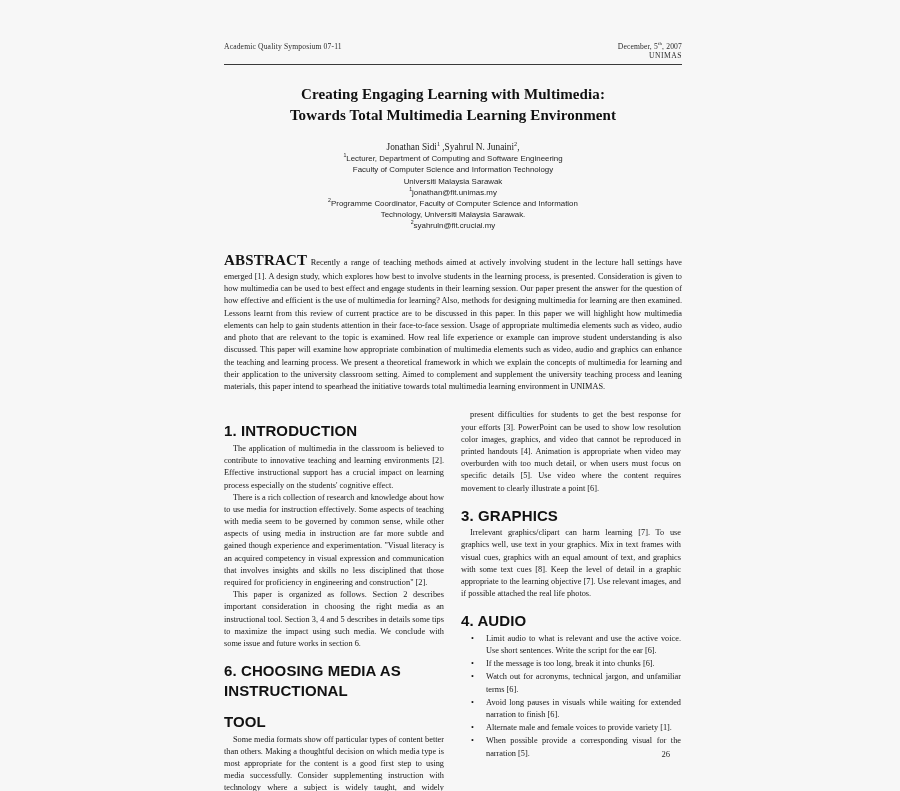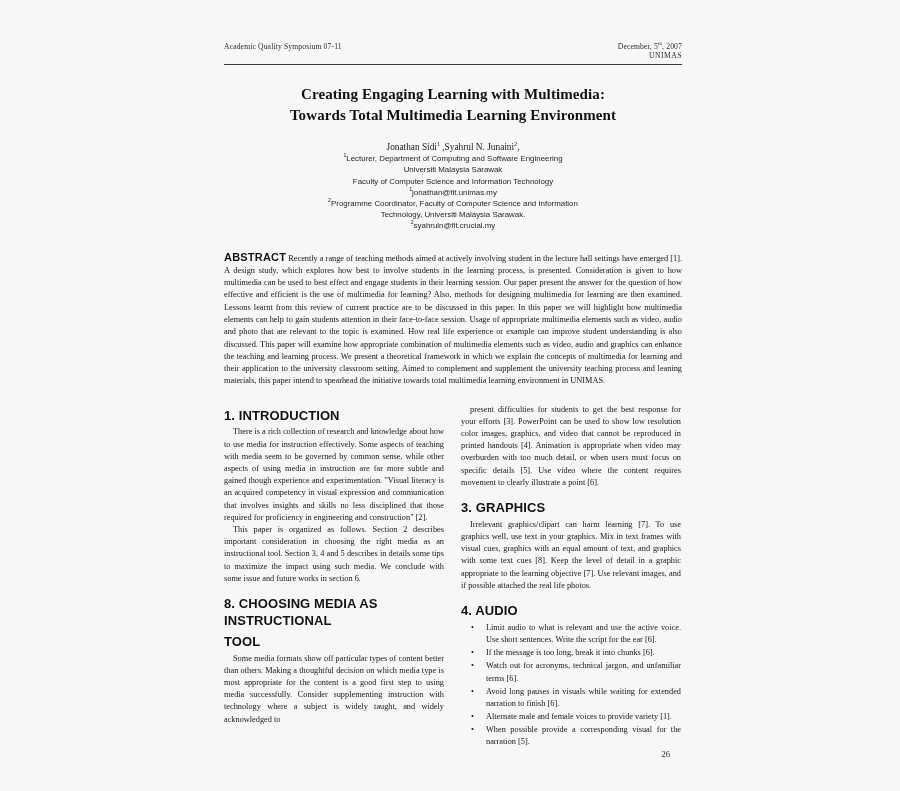--- a/index.html
+++ b/index.html
@@ -100,42 +100,42 @@
   
   .abstract {
     margin-top: 17px;
     text-align: justify;
     font-size: 8.3px;
     line-height: 1.48;
     color: #141414;
     hyphens: auto;
   }
   .abstract .abstract-label {
-    font-family: Liberation Sans, sans-serif;
+    font-family: Liberation Serif, serif;
     font-weight: bold;
-    font-size: 11px;
+    font-size: 15px;
     letter-spacing: 0.2px;
   }
 
   
   .columns {
     margin-top: 16px;
     display: flex;
     gap: 17px;
   }
   .col {
     width: 220px;
   }
   .sec-head {
     font-family: "Liberation Sans", sans-serif;
     font-weight: bold;
-    font-size: 13px;
+    font-size: 15px;
     line-height: 1.3;
     color: #111;
-    margin: 4px 0 2px 0;
+    margin: 12px 0 2px 0;
     letter-spacing: 0.1px;
   }
   .sec-head.spaced {
     margin-top: 11px;
   }
   p.body {
     margin: 0;
     text-align: justify;
     font-size: 8.3px;
     line-height: 1.47;
@@ -196,37 +196,38 @@
     <hr class="rule">
 
     <div class="title-block">
       <div class="title-line">Creating Engaging Learning with Multimedia:</div>
       <div class="title-line">Towards Total Multimedia Learning Environment</div>
     </div>
 
     <div class="authors-block">
       <div class="author-names"><span>Jonathan Sidi</span><sup>1</sup><span> ,</span><span>Syahrul N. Junaini</span><sup>2</sup><span>,</span></div>
       <div class="affil"><sup>1</sup><span>Lecturer, Department of Computing and Software Engineering</span></div>
+      <div class="affil">Faculty of Computer Science and Information Technology</div>
       <div class="affil">Universiti Malaysia Sarawak</div>
-      <div class="affil">Faculty of Computer Science and Information Technology</div>
       <div class="affil"><sup>1</sup><span>jonathan@fit.unimas.my</span></div>
       <div class="affil"><sup>2</sup><span>Programme Coordinator, Faculty of Computer Science and Information</span></div>
       <div class="affil">Technology, Universiti Malaysia Sarawak.</div>
       <div class="affil"><sup>2</sup><span>syahruln@fit.crucial.my</span></div>
     </div>
 
     <div class="abstract"><span class="abstract-label">ABSTRACT</span> <span>Recently a range of teaching methods aimed at actively involving student in the lecture hall settings have emerged [1]. A design study, which explores how best to involve students in the learning process, is presented. Consideration is given to how multimedia can be used to best effect and engage students in their learning session. Our paper present the answer for the question of how effective and efficient is the use of multimedia for learning? Also, methods for designing multimedia for learning are then examined. Lessons learnt from this review of current practice are to be discussed in this paper. In this paper we will highlight how multimedia elements can help to gain students attention in their face-to-face session. Usage of appropriate multimedia elements such as video, audio and photo that are relevant to the topic is examined. How real life experience or example can improve student understanding is also discussed. This paper will examine how appropriate combination of multimedia elements such as video, audio and graphics can enhance the teaching and learning process. We present a theoretical framework in which we explain the concepts of multimedia for learning and their application to the university classroom setting. Aimed to complement and supplement the university teaching process and leaning materials, this paper intend to spearhead the initiative towards total multimedia learning environment in UNIMAS.</span></div>
 
     <div class="columns">
 
       <div class="col">
         <div class="sec-head">1. INTRODUCTION</div>
+        <p class="body">The application of multimedia in the classroom is believed to contribute to innovative teaching and learning environments [2]. Effective instructional support has a crucial impact on learning process especially on the students' cognitive effect.</p>
         <p class="body">There is a rich collection of research and knowledge about how to use media for instruction effectively. Some aspects of teaching with media seem to be governed by common sense, while other aspects of using media in instruction are far more subtle and gained though experience and experimentation. "Visual literacy is an acquired competency in visual expression and communication that involves insights and skills no less disciplined that those required for proficiency in engineering and construction" [2].</p>
         <p class="body">This paper is organized as follows. Section 2 describes important consideration in choosing the right media as an instructional tool. Section 3, 4 and 5 describes in details some tips to maximize the impact using such media. We conclude with some issue and future works in section 6.</p>
-        <div class="sec-head spaced">8. CHOOSING MEDIA AS INSTRUCTIONAL</div>
+        <div class="sec-head spaced">6. CHOOSING MEDIA AS INSTRUCTIONAL</div>
         <div class="sec-head">TOOL</div>
         <p class="body">Some media formats show off particular types of content better than others. Making a thoughtful decision on which media type is most appropriate for the content is a good first step to using media successfully. Consider supplementing instruction with technology where a subject is widely taught, and widely acknowledged to</p>
       </div>
 
       <div class="col">
         <p class="body">present difficulties for students to get the best response for your efforts [3]. PowerPoint can be used to show low resolution color images, graphics, and video that cannot be reproduced in printed handouts [4]. Animation is appropriate when video may overburden with too much detail, or when users must focus on specific details [5]. Use video where the content requires movement to clearly illustrate a point [6].</p>
         <div class="sec-head spaced">3. GRAPHICS</div>
         <p class="body">Irrelevant graphics/clipart can harm learning [7]. To use graphics well, use text in your graphics. Mix in text frames with visual cues, graphics with an equal amount of text, and graphics with some text cues [8]. Keep the level of detail in a graphic appropriate to the learning objective [7]. Use relevant images, and if possible attached the real life photos.</p>
         <div class="sec-head spaced">4. AUDIO</div>
         <ul class="bullets">

